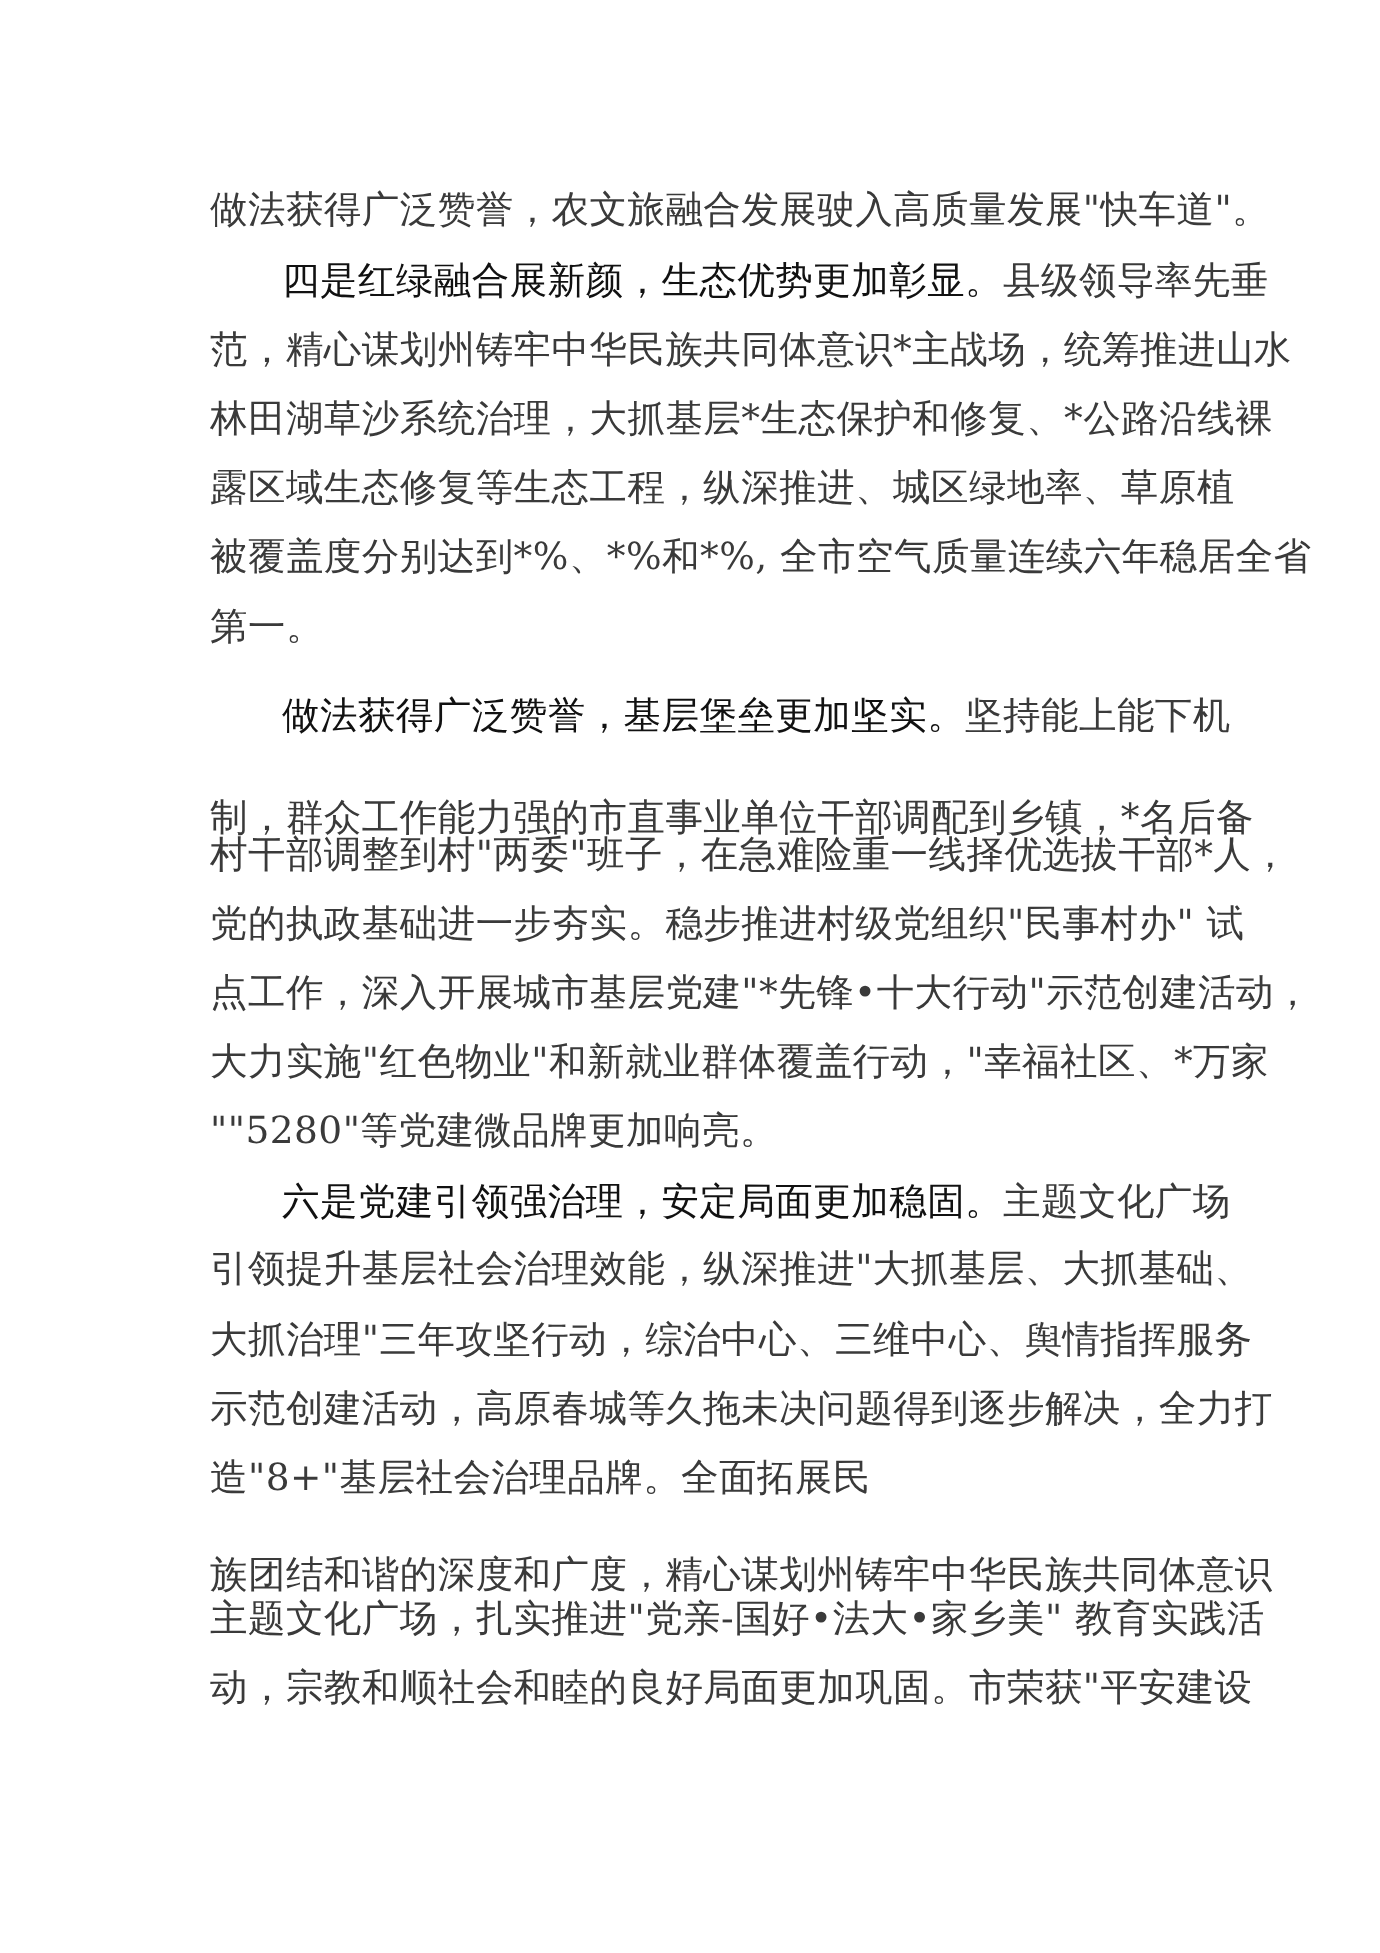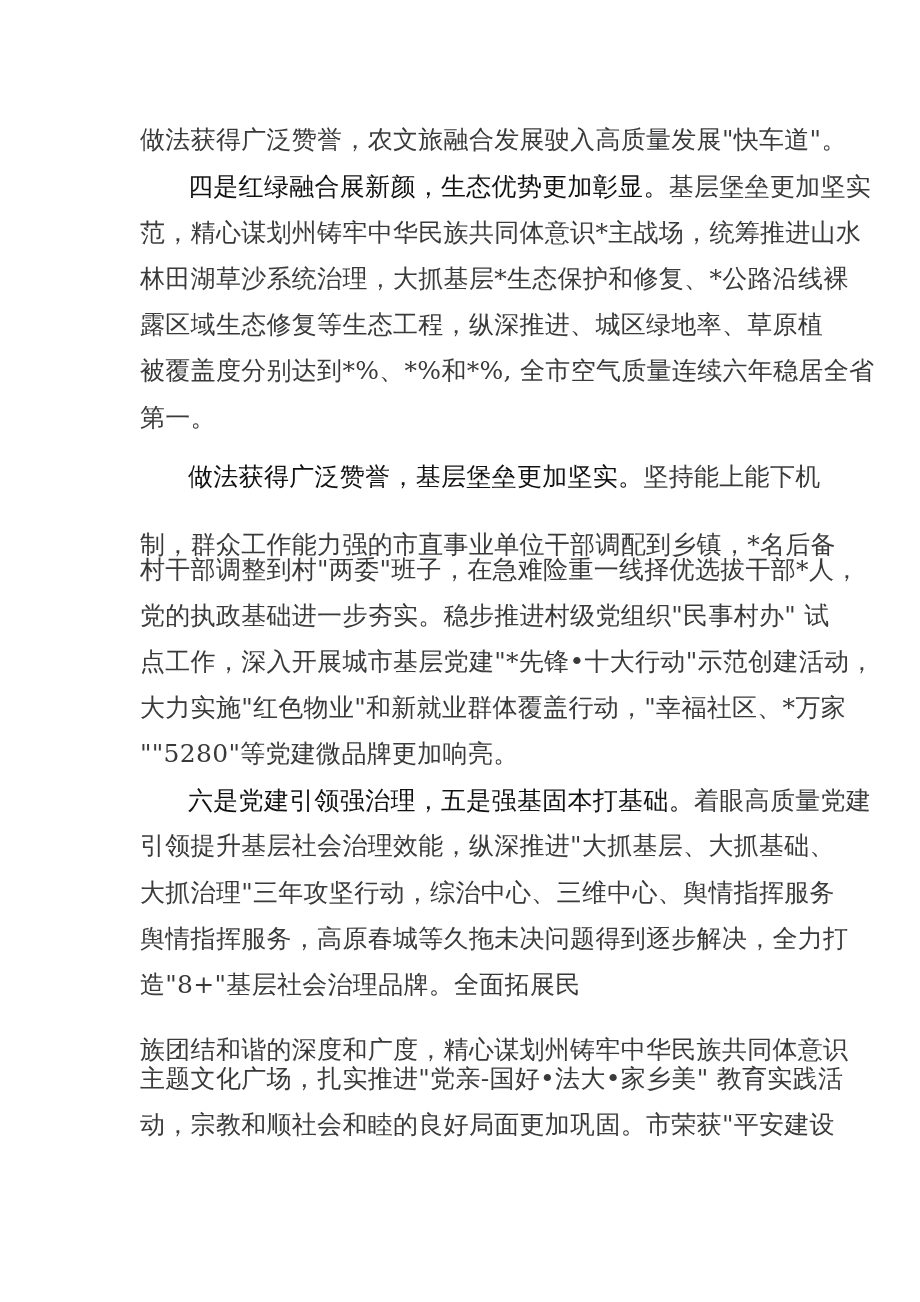--- a/index.html
+++ b/index.html
@@ -9,36 +9,36 @@
           font-size: 25px; line-height: 30px; color: #3a3a3a; letter-spacing: 0.3px; }
   .indent { left: 188px; }
   .head { color: #111111; }
 </style>
 </head>
 <body>
 
 <div>
   <div class="line" style="top:125px">做法获得广泛赞誉，农文旅融合发展驶入高质量发展"快车道"。</div>
 
-  <div class="line indent" style="top:172px"><span class="head">四是红绿融合展新颜，生态优势更加彰显。</span><span>基层堡垒更加坚实</span></div>
+  <div class="line indent" style="top:172px"><span class="head">四是红绿融合展新颜，生态优势更加彰显。</span><span>县级领导率先垂</span></div>
   <div class="line" style="top:218px">范，精心谋划州铸牢中华民族共同体意识*主战场，统筹推进山水</div>
   <div class="line" style="top:264px">林田湖草沙系统治理，大抓基层*生态保护和修复、*公路沿线裸</div>
   <div class="line" style="top:310px">露区域生态修复等生态工程，纵深推进、城区绿地率、草原植</div>
   <div class="line" style="top:356px">被覆盖度分别达到*%、*%和*%, 全市空气质量连续六年稳居全省</div>
   <div class="line" style="top:403px">第一。</div>
 
   <div class="line indent" style="top:462px"><span class="head">做法获得广泛赞誉，基层堡垒更加坚实。</span><span>坚持能上能下机</span></div>
   <div class="line" style="top:530px">制，群众工作能力强的市直事业单位干部调配到乡镇，*名后备</div>
   <div class="line" style="top:555px">村干部调整到村"两委"班子，在急难险重一线择优选拔干部*人，</div>
   <div class="line" style="top:601px">党的执政基础进一步夯实。稳步推进村级党组织"民事村办" 试</div>
   <div class="line" style="top:647px">点工作，深入开展城市基层党建"*先锋•十大行动"示范创建活动，</div>
   <div class="line" style="top:693px">大力实施"红色物业"和新就业群体覆盖行动，"幸福社区、*万家</div>
   <div class="line" style="top:739px">""5280"等党建微品牌更加响亮。</div>
 
-  <div class="line indent" style="top:786px"><span class="head">六是党建引领强治理，五是强基固本打基础。</span><span>着眼高质量党建</span></div>
+  <div class="line indent" style="top:786px"><span class="head">六是党建引领强治理，安定局面更加稳固。</span><span>主题文化广场</span></div>
   <div class="line" style="top:831px">引领提升基层社会治理效能，纵深推进"大抓基层、大抓基础、</div>
   <div class="line" style="top:878px">大抓治理"三年攻坚行动，综治中心、三维中心、舆情指挥服务</div>
-  <div class="line" style="top:924px">舆情指挥服务，高原春城等久拖未决问题得到逐步解决，全力打</div>
+  <div class="line" style="top:924px">示范创建活动，高原春城等久拖未决问题得到逐步解决，全力打</div>
   <div class="line" style="top:970px">造"8+"基层社会治理品牌。全面拓展民</div>
   <div class="line" style="top:1035px">族团结和谐的深度和广度，精心谋划州铸牢中华民族共同体意识</div>
   <div class="line" style="top:1064px">主题文化广场，扎实推进"党亲-国好•法大•家乡美" 教育实践活</div>
   <div class="line" style="top:1110px">动，宗教和顺社会和睦的良好局面更加巩固。市荣获"平安建设</div>
 </div>
 
 </body></html>

